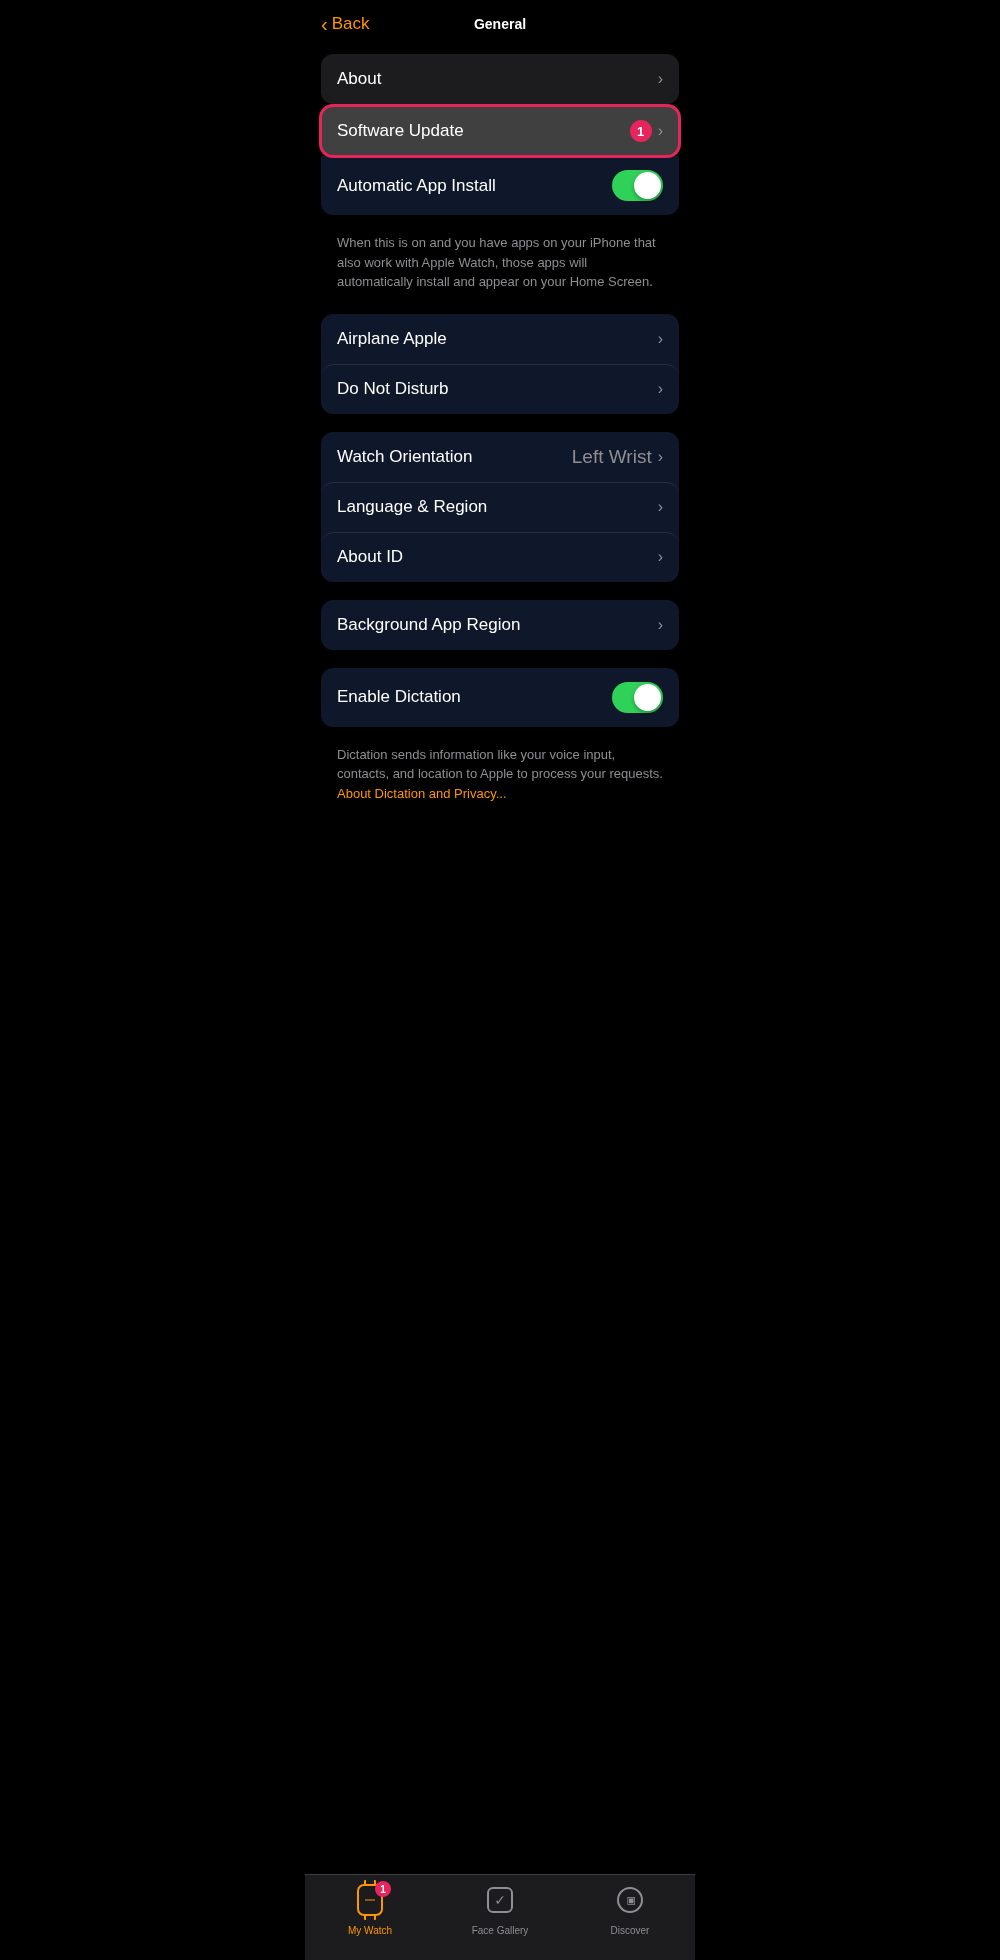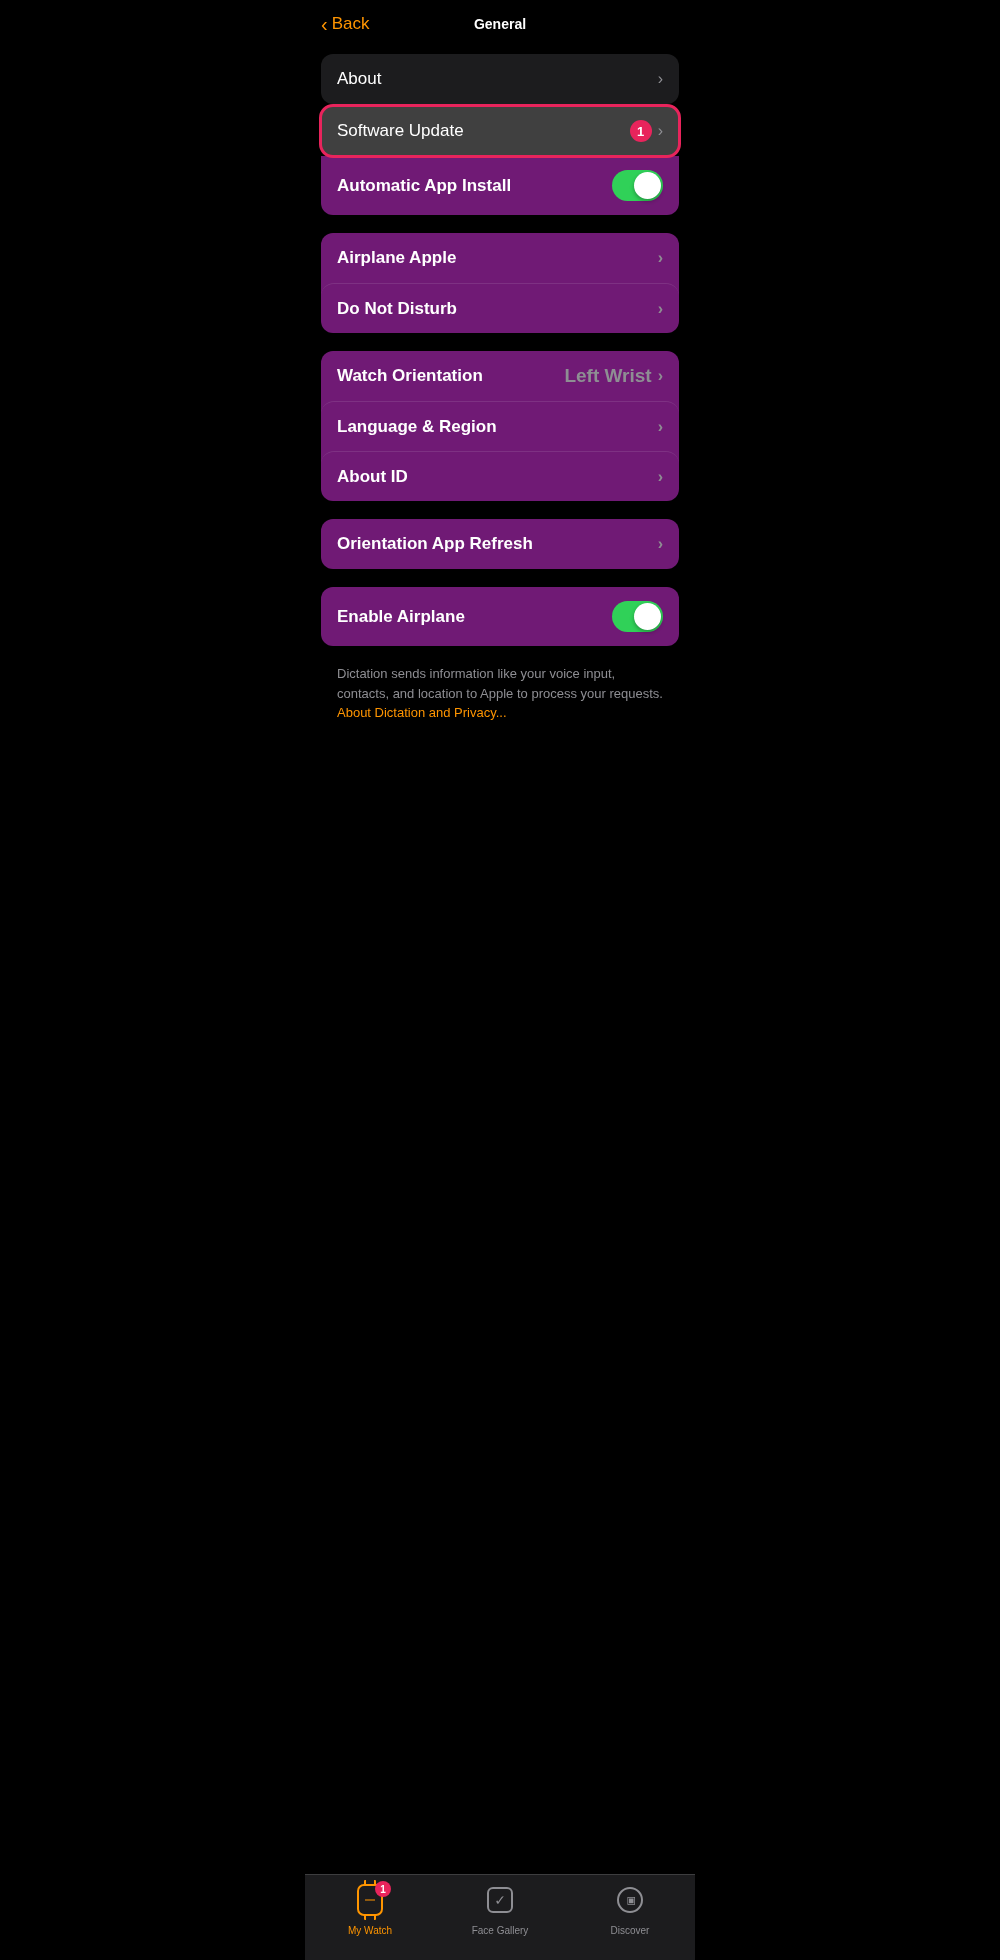--- a/index.html
+++ b/index.html
@@ -43,25 +43,24 @@
       color: #fff;
     }
 
     
     .content {
       padding: 10px 16px 100px;
     }
 
     
     .section-card {
-      background: #701a75;
+      background: #0f172a;
       border-radius: 12px;
       margin-bottom: 10px;
       overflow: hidden;
-      font-weight: bold;
     }
 
     .row {
       display: flex;
       align-items: center;
       justify-content: space-between;
       padding: 14px 16px;
       min-height: 50px;
       cursor: pointer;
       position: relative;
@@ -319,20 +318,23 @@
   </div>
 
   <div class="section-card" style="margin-top:0; border-radius: 0 0 12px 12px;">
     <div class="row">
       <span class="row-label">Automatic App Install</span>
       <div class="toggle">
         <div class="toggle-thumb"></div>
       </div>
     </div>
   </div>
+  <div class="description">
+    <span>When this is on and you have apps on your iPhone that also work with Apple Watch, those apps will automatically install and appear on your Home Screen.</span>
+  </div>
 
   <div class="spacer"></div>
 
   <div class="section-card">
     <div class="row">
       <span class="row-label">Airplane Apple</span>
       <div class="row-right">
         <span class="chevron">›</span>
       </div>
     </div>
@@ -365,32 +367,32 @@
       <div class="row-right">
         <span class="chevron">›</span>
       </div>
     </div>
   </div>
 
   <div class="spacer"></div>
 
   <div class="section-card">
     <div class="row">
-      <span class="row-label">Orientation App Refresh</span>
+      <span class="row-label">Background App Region</span>
       <div class="row-right">
         <span class="chevron">›</span>
       </div>
     </div>
   </div>
 
   <div class="spacer"></div>
 
   <div class="section-card">
     <div class="row">
-      <span class="row-label">Enable Airplane</span>
+      <span class="row-label">Enable Dictation</span>
       <div class="toggle">
         <div class="toggle-thumb"></div>
       </div>
     </div>
   </div>
   <div class="description">
     <span>Dictation sends information like your voice input, contacts, and location to Apple to process your requests.</span>
     <span> </span>
     <span class="description-link">About Dictation and Privacy...</span>
   </div>

